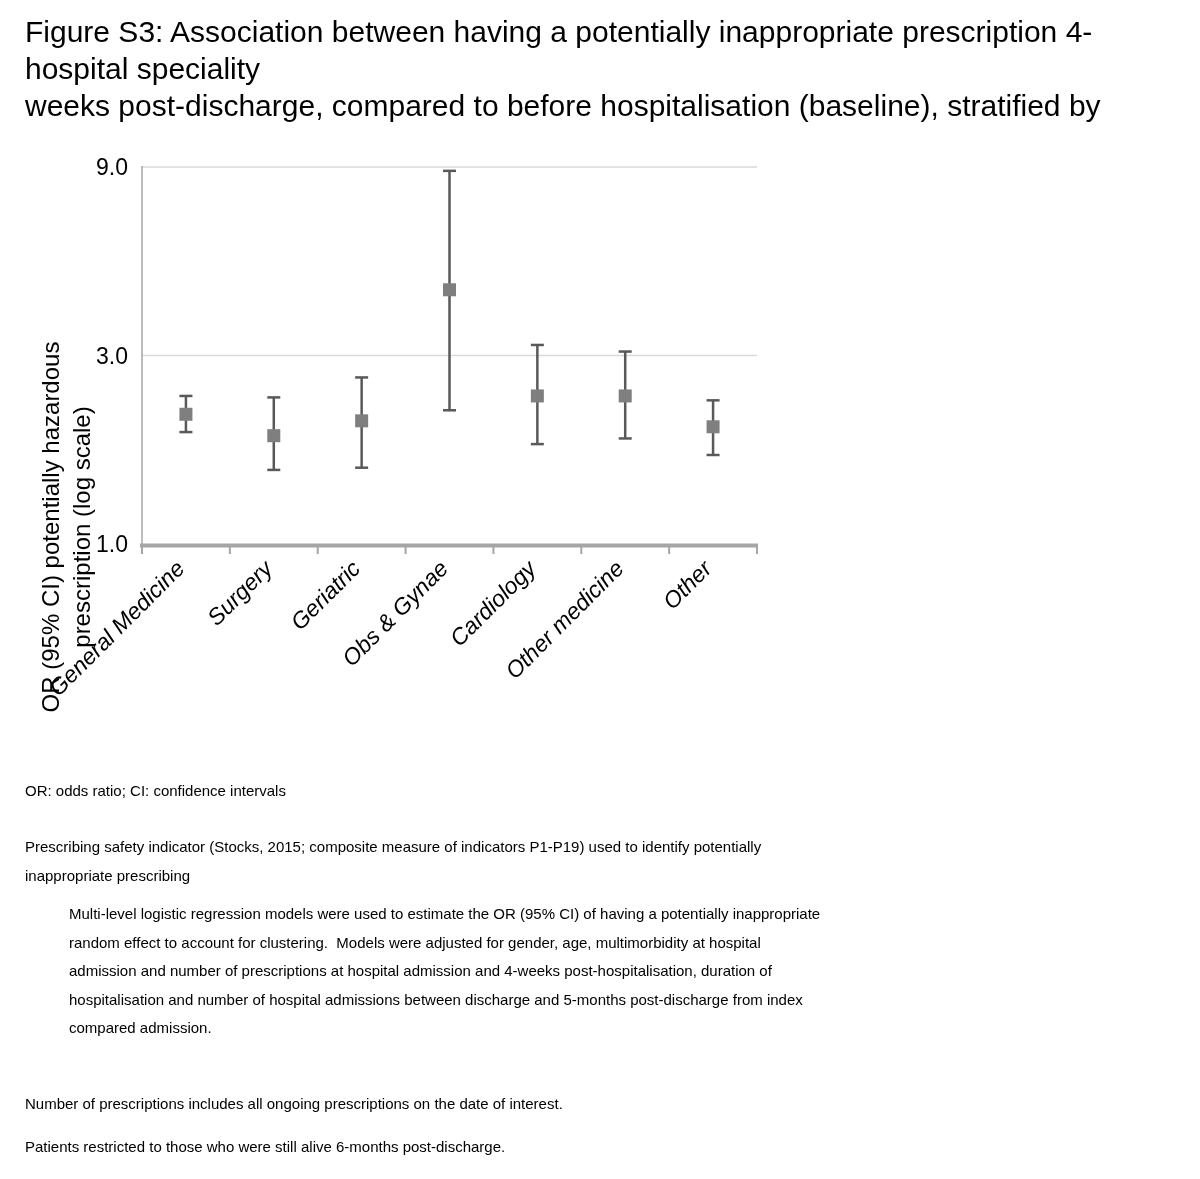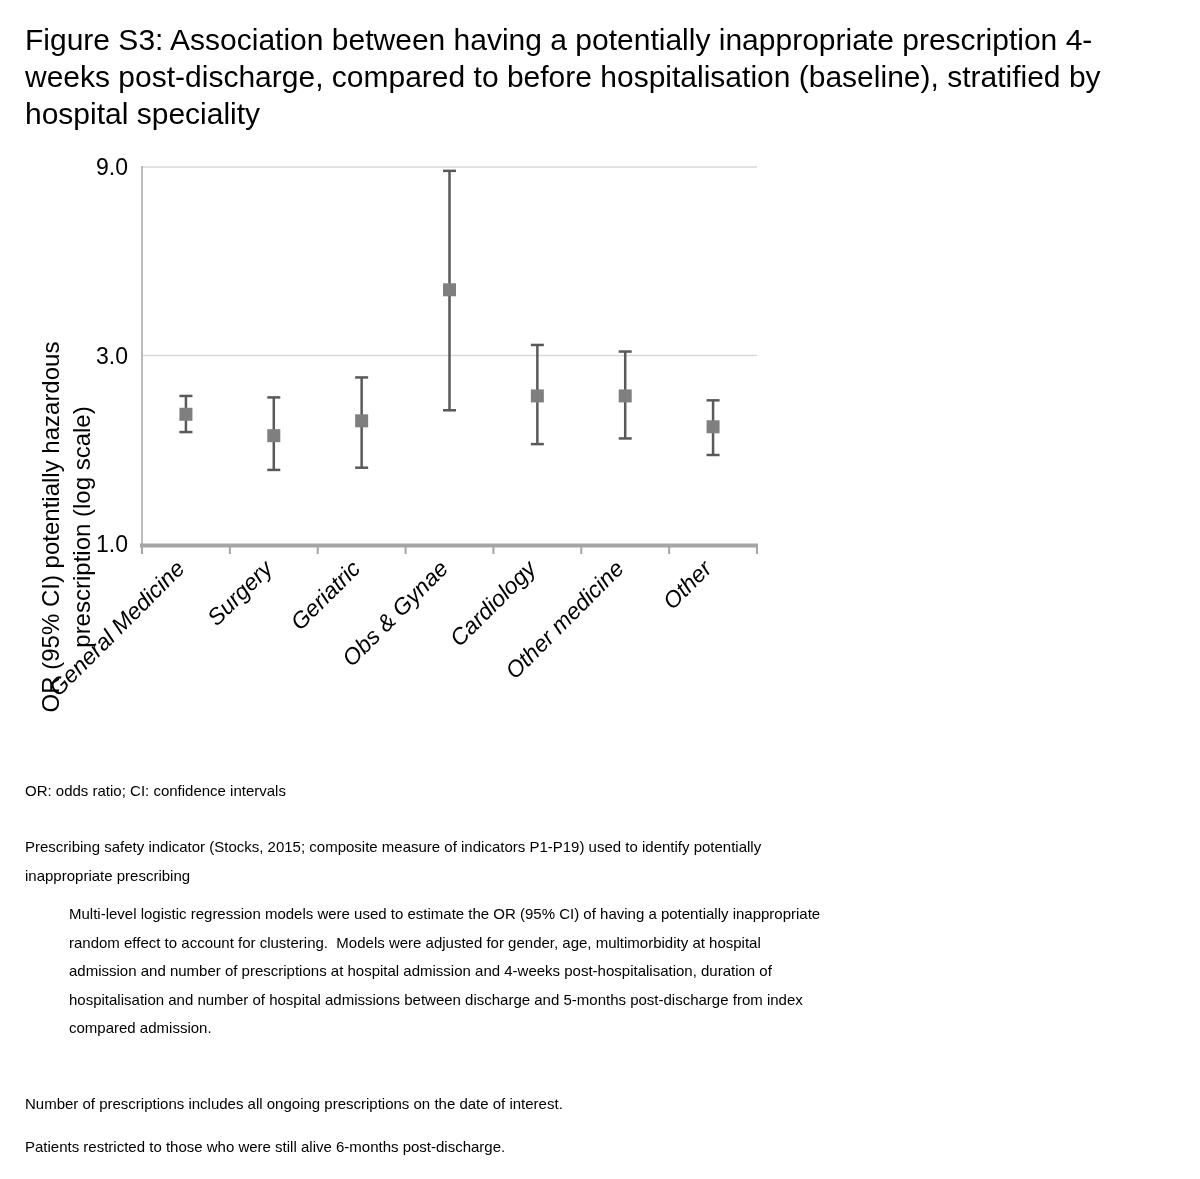--- a/index.html
+++ b/index.html
@@ -2,21 +2,21 @@
 <html><head>
 <meta charset="utf-8">
 <style>
   html,body{margin:0;padding:0;}
   body{
     width:1200px;height:1179px;position:relative;background:#ffffff;
     font-family:"Liberation Sans","DejaVu Sans",sans-serif;color:#000;
     overflow:hidden;
   }
   .abs{position:absolute;}
-  #figure-title{left:25px;top:21px;width:1160px;font-size:30px;line-height:37px;}
+  #figure-title{left:25px;top:13px;width:1160px;font-size:30px;line-height:37px;}
   #figure-title .line{white-space:pre;}
   #chart-wrap{left:0;top:150px;width:1200px;height:580px;}
   #plot-svg{position:absolute;left:0;top:0;}
   svg text{font-family:"Liberation Sans","DejaVu Sans",sans-serif;}
   #y-axis-title{
     left:66px;top:377px;transform:translate(-50%,-50%) rotate(-90deg);
     font-size:24px;line-height:31px;text-align:center;white-space:nowrap;
   }
   .fnote{left:25px;width:1165px;font-size:15px;line-height:28.5px;}
   .fnote .line{white-space:pre;}
@@ -24,22 +24,22 @@
   #fn-2{top:833px;}
   #fn-3{top:900px;margin-left:44px;}
   #fn-4{top:1090px;}
   #fn-5{top:1133px;}
 </style>
 </head>
 <body>
 
 <div class="abs" id="figure-title">
     <div class="line">Figure S3: Association between having a potentially inappropriate prescription 4-</div>
+    <div class="line">hospital speciality</div>
     <div class="line">weeks post-discharge, compared to before hospitalisation (baseline), stratified by</div>
-    <div class="line">hospital speciality</div>
   </div>
 
 <div class="abs" id="chart-wrap">
   <svg id="plot-svg" width="1200" height="580" viewBox="0 150 1200 580">
       <line x1="142" x2="757" y1="167" y2="167" stroke="#d9d9d9" stroke-width="1.5"></line>
       <line x1="142" x2="757" y1="355.5" y2="355.5" stroke="#d9d9d9" stroke-width="1.5"></line>
       <line x1="142" x2="142" y1="166" y2="545.5" stroke="#a6a6a6" stroke-width="1.5"></line>
       <line x1="140" x2="758" y1="545.5" y2="545.5" stroke="#a6a6a6" stroke-width="4"></line>
       <line x1="142" x2="142" y1="545.5" y2="554" stroke="#a6a6a6" stroke-width="2"></line>
       <line x1="229.85714285714286" x2="229.85714285714286" y1="545.5" y2="554" stroke="#a6a6a6" stroke-width="2"></line>

